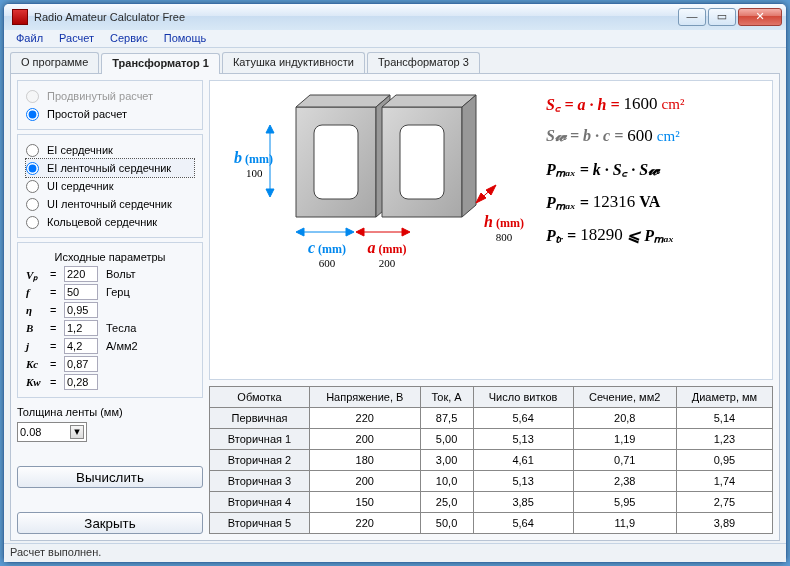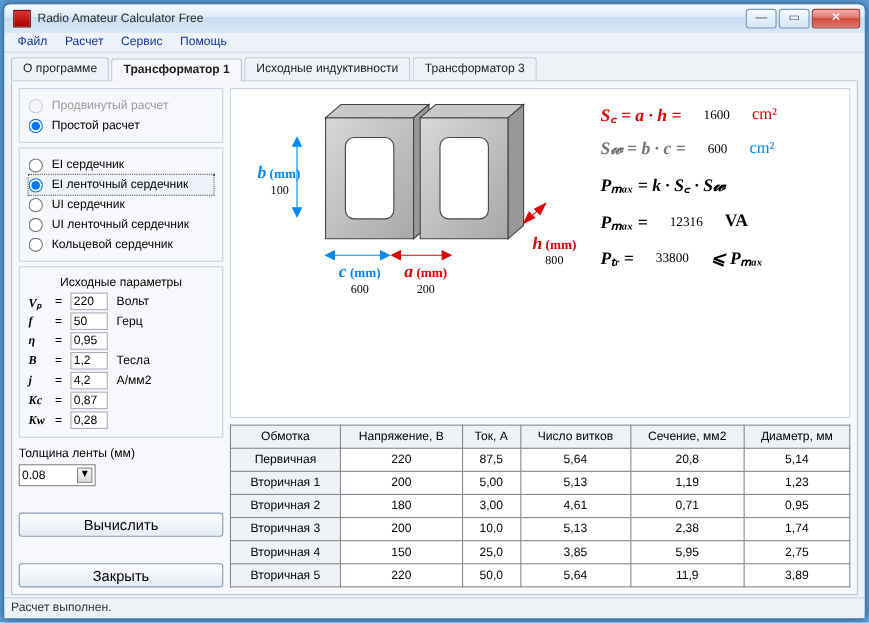--- a/index.html
+++ b/index.html
@@ -172,21 +172,21 @@
   .formula-right {
     flex:1;
     font-family:'Times New Roman',serif;
     font-size:16px;
     padding:6px 2px 0 0;
   }
   .formula-right .row { margin-bottom:11px; display:flex; align-items:center; }
   .formula-right .sym { font-style:italic; font-weight:bold; }
   .formula-right .red { color:#d00; }
   .formula-right .blue { color:#737373; }
-  .formula-right .val { font-family:Tahoma; font-size:12px; margin:0 20px; }
+  .formula-right .val { font-family:Tahoma; font-size:17px; margin:0 4px; }
   .formula-right .unit { color:#d00; font-family:'Times New Roman',serif; font-size:15px; }
   .formula-right .unitb { color:#08e; font-family:'Times New Roman',serif; font-size:15px; }
   .table-area { }
   table.data {
     width:100%;
     border-collapse:collapse;
     background:#fff;
     font-size:11px;
   }
   table.data th, table.data td {
@@ -225,21 +225,21 @@
     <span>Файл</span>
     <span>Расчет</span>
     <span>Сервис</span>
     <span>Помощь</span>
   </div>
 
   <div class="client">
     <div class="tabs">
       <div class="tab">О программе</div>
       <div class="tab active">Трансформатор 1</div>
-      <div class="tab">Исходные индуктивности</div>
+      <div class="tab">Катушка индуктивности</div>
       <div class="tab">Трансформатор 3</div>
     </div>
 
     <div class="tabcontent">
 
       <div class="leftpanel">
         <div class="groupbox">
           <div class="radiorow disabled">
             <input type="radio" disabled="" style="">
             <span>Продвинутый расчет</span>
@@ -413,21 +413,21 @@
             <div class="row" style="margin-top:12px">
               <span class="sym">Pₘₐₓ = k · S꜀ · S𝓌</span>
             </div>
             <div class="row">
               <span class="sym">Pₘₐₓ =</span>
               <span class="val">12316</span>
               <span class="sym" style="font-style:normal">VA</span>
             </div>
             <div class="row">
               <span class="sym">Pₜᵣ   =</span>
-              <span class="val">33800</span>
+              <span class="val">18290</span>
               <span class="sym">⩽ Pₘₐₓ</span>
             </div>
           </div>
         </div>
 
         <div class="table-area">
           <table class="data">
             <thead>
                 <tr id="thr">
                   <th>Обмотка</th>

